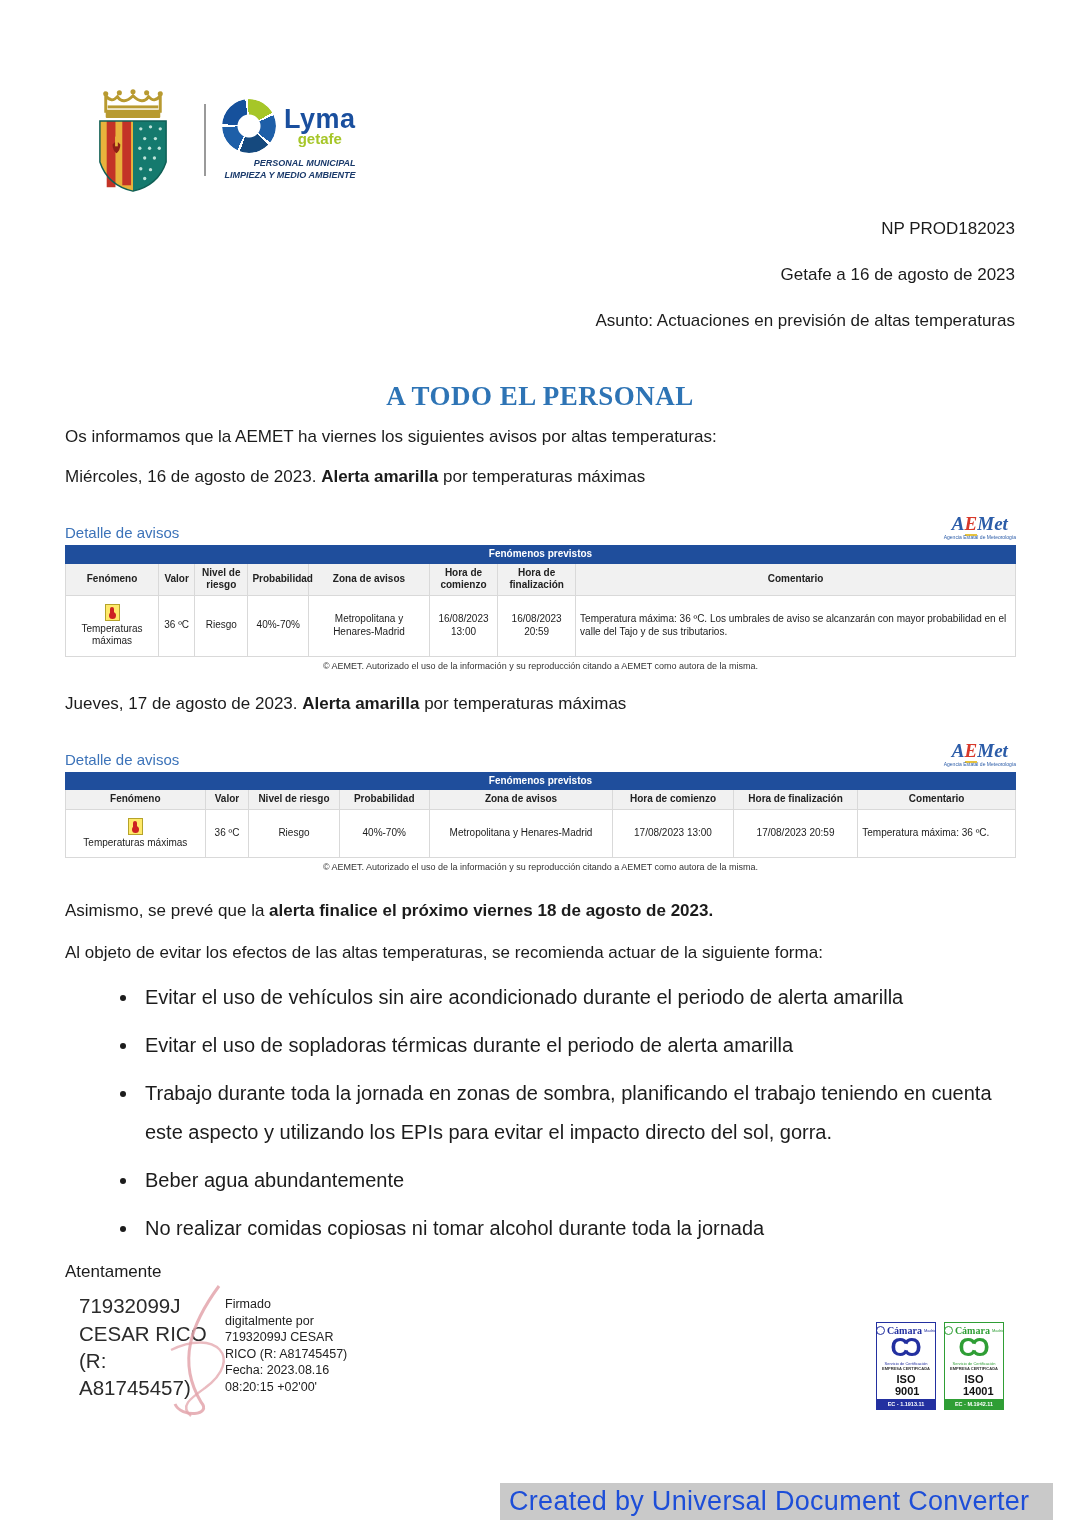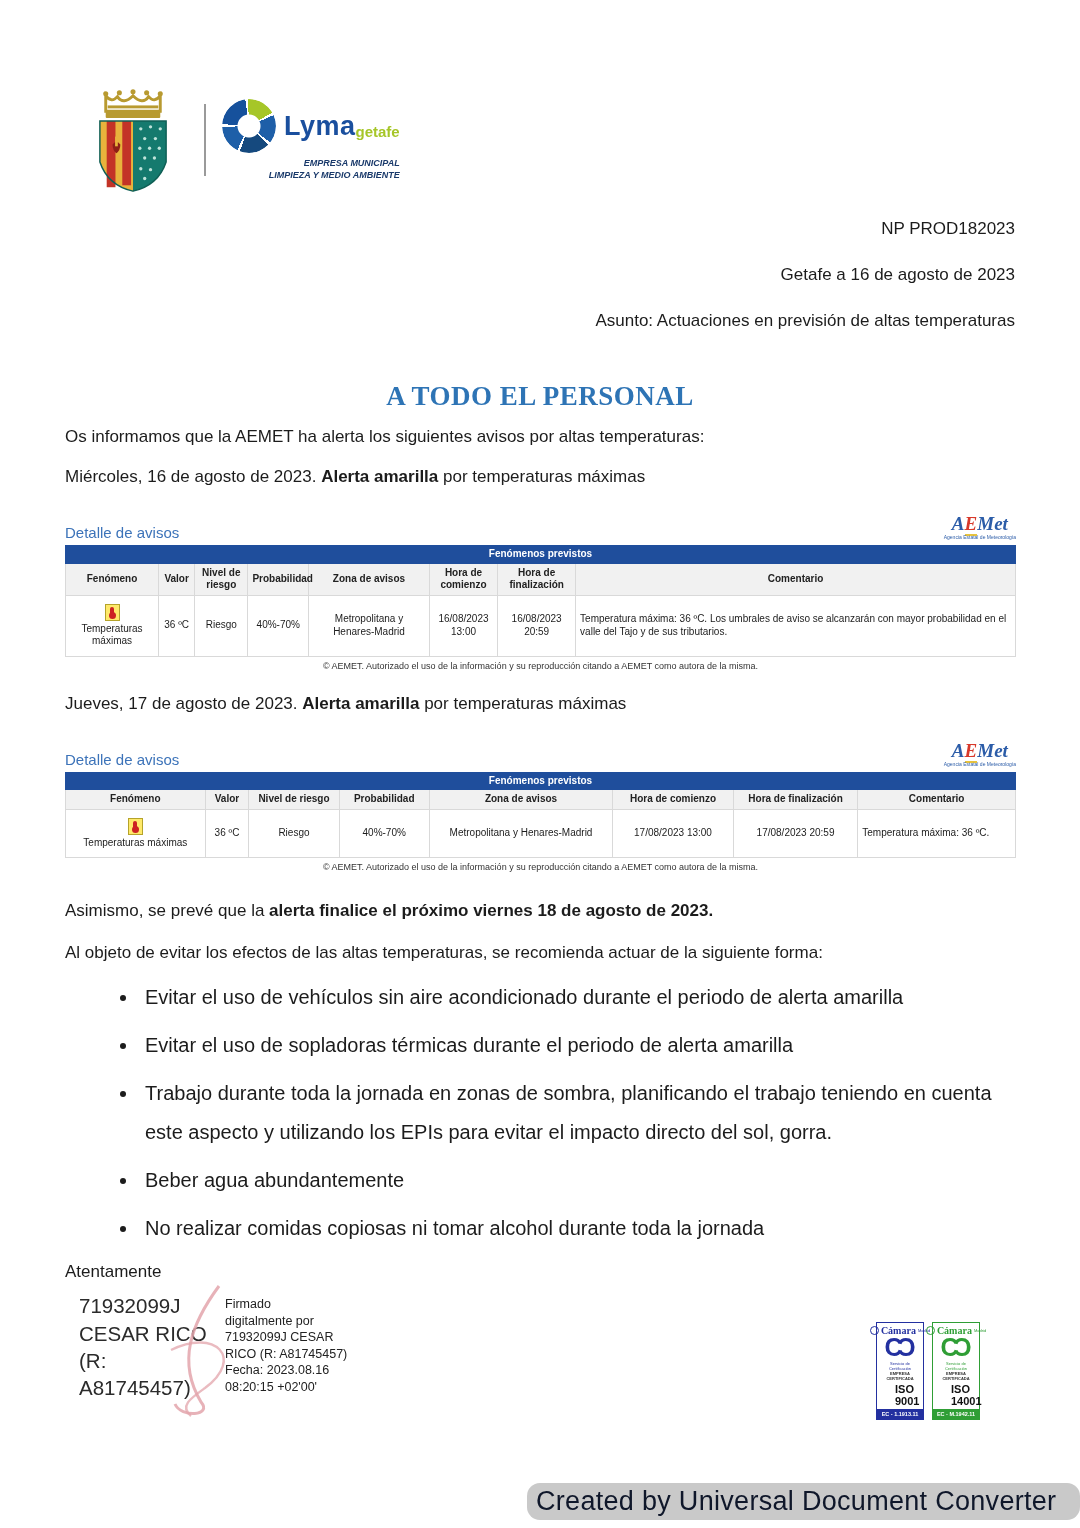--- a/index.html
+++ b/index.html
@@ -15,21 +15,21 @@
   .org-line2 { font-size:43px; font-weight:bold; color:#4a4a4a; letter-spacing:1px; line-height:1.0; }
   .logo-divider { width:2px; height:72px; background:#9a9a9a; margin:0 16px 0 18px; }
   .lyma { display:flex; flex-direction:column; align-items:flex-end; }
   .lyma-top { display:flex; align-items:center; }
   .swirl { width:54px; height:54px; border-radius:50%; margin-right:8px;
     background:conic-gradient(#a6c628 0 60deg, #ffffff 60deg 66deg, #1e5fa8 66deg 128deg, #ffffff 128deg 134deg,
       #15497e 134deg 200deg, #ffffff 200deg 206deg, #1e5fa8 206deg 268deg, #ffffff 268deg 274deg,
       #16519c 274deg 352deg, #ffffff 352deg 358deg, #a6c628 358deg);
     -webkit-mask:radial-gradient(circle, transparent 0 11px, #000 12px);
     mask:radial-gradient(circle, transparent 0 11px, #000 12px); }
-  .lyma-words { display:flex; flex-direction:row; align-items:flex-end; line-height:0.9; }
+  .lyma-words { display:flex; flex-direction:column; align-items:center; line-height:0.9; }
   .lyma-name { font-size:27px; font-weight:bold; color:#1a4f9e; letter-spacing:0.5px; }
   .lyma-city { font-size:15px; font-weight:bold; color:#a6c628; }
   .lyma-tags { margin-top:5px; font-size:9px; font-weight:bold; font-style:italic; color:#1a3a6b; text-align:right; line-height:1.25; white-space:pre-line; }
 
   
   .meta { position:absolute; top:219px; right:65px; text-align:right; font-size:17px; color:#1c1c1c; }
   .meta div { margin-bottom:26px; }
 
   
   .doc-title { position:absolute; top:381px; left:0; width:100%; text-align:center;
@@ -77,41 +77,41 @@
   .closing { margin-top:14px; font-size:17px; }
 
   
   .signature { position:relative; margin-top:10px; height:130px; display:flex; align-items:flex-start; }
   .sig-flourish { position:absolute; left:96px; top:-8px; width:120px; height:140px; pointer-events:none; }
   .sig-big { margin-left:14px; width:128px; font-size:20.5px; line-height:1.33; color:#2b2b2b; white-space:pre-line; }
   .sig-small { margin-left:18px; padding-top:4px; font-size:12.5px; line-height:1.32; color:#222; white-space:pre-line; }
 
   
   .certs { position:absolute; top:1322px; left:876px; display:flex; gap:8px; }
-  .cert { width:48px; background:#fff; text-align:center; padding:2px 2px 0 2px; }
+  .cert { width:60px; background:#fff; text-align:center; padding:2px 2px 0 2px; }
   .cert.blue { border:1px solid #2330a0; } .cert.green { border:1px solid #2f9e35; }
   .cham-row { display:flex; align-items:center; justify-content:center; gap:2px; }
   .cham-emblem { width:9px; height:9px; border-radius:50%; flex:none; }
   .blue .cham-emblem { border:1px solid #2330a0; } .green .cham-emblem { border:1px solid #2f9e35; }
   .cham-name { font-family:"Liberation Serif", serif; font-weight:bold; font-size:10px; }
   .blue .cham-name { color:#2330a0; } .green .cham-name { color:#2f9e35; }
   .cham-sub { font-size:4px; }
   .blue .cham-sub { color:#2330a0; } .green .cham-sub { color:#2f9e35; }
   .ccglyph { font-size:25px; font-weight:bold; letter-spacing:-5px; line-height:0.95; padding-right:5px; }
   .blue .ccglyph { color:#2330a0; } .green .ccglyph { color:#2f9e35; }
   .cert-line1 { font-size:4px; margin-top:1px; }
   .blue .cert-line1 { color:#2330a0; } .green .cert-line1 { color:#2f9e35; }
   .cert-line2 { font-size:4px; font-weight:bold; color:#333; }
   .iso { font-size:11px; font-weight:bold; color:#111; margin:2px 16px; }
   .code-band { margin:2px -2px 0 -2px; color:#fff; font-size:5.5px; font-weight:bold; padding:2px 0; }
   .blue .code-band { background:#2330a0; } .green .code-band { background:#2f9e35; }
 
   
-  .watermark { position:absolute; top:1483px; left:527px; width:553px; height:37px; background:#c9c9c9;
-    color:#0f172a; font-size:27px; line-height:37px; padding-left:9px; letter-spacing:0.3px; white-space:nowrap; overflow:hidden;border-radius:13px; }
+  .watermark { position:absolute; top:1483px; left:500px; width:553px; height:37px; background:#c9c9c9;
+    color:#1d4ed8; font-size:27px; line-height:37px; padding-left:9px; letter-spacing:0.3px; white-space:nowrap; overflow:hidden; }
 </style>
 </head>
 <body>
 
 <div class="page">
 
   <div class="logo-row">
     <svg class="crest" viewBox="0 0 80 115">
 
       <g fill="#b89a30">
@@ -151,35 +151,35 @@
     </svg>
     <div class="logo-divider"></div>
     <div class="lyma">
       <div class="lyma-top">
         <div class="swirl"></div>
         <div class="lyma-words">
           <span class="lyma-name">Lyma</span>
           <span class="lyma-city">getafe</span>
         </div>
       </div>
-      <div class="lyma-tags">EMPRESA MUNICIPAL
+      <div class="lyma-tags">PERSONAL MUNICIPAL
 LIMPIEZA Y MEDIO AMBIENTE</div>
     </div>
   </div>
 
   <div class="meta">
     <div>NP PROD182023</div>
     <div>Getafe a 16 de agosto de 2023</div>
     <div>Asunto: Actuaciones en previsión de altas temperaturas</div>
   </div>
 
   <div class="doc-title">A TODO EL PERSONAL</div>
 
   <div class="content">
-    <p class="para">Os informamos que la AEMET ha alerta los siguientes avisos por altas temperaturas:</p>
+    <p class="para">Os informamos que la AEMET ha viernes los siguientes avisos por altas temperaturas:</p>
 
     <p class="para lead"><span>Miércoles, 16 de agosto de 2023. </span><b class="inline">Alerta amarilla</b><span> por temperaturas máximas</span></p>
 
     <div class="alert-block">
       <div class="detail-header">
         <span class="detail-title">Detalle de avisos</span>
         <span class="aemet-logo">
           <span class="aemet-word"><span class="aemet-a">A</span><span class="aemet-e">E</span><span class="aemet-met">Met</span></span>
           <span class="aemet-tag" style="display:block">Agencia Estatal de Meteorología</span>
         </span>

